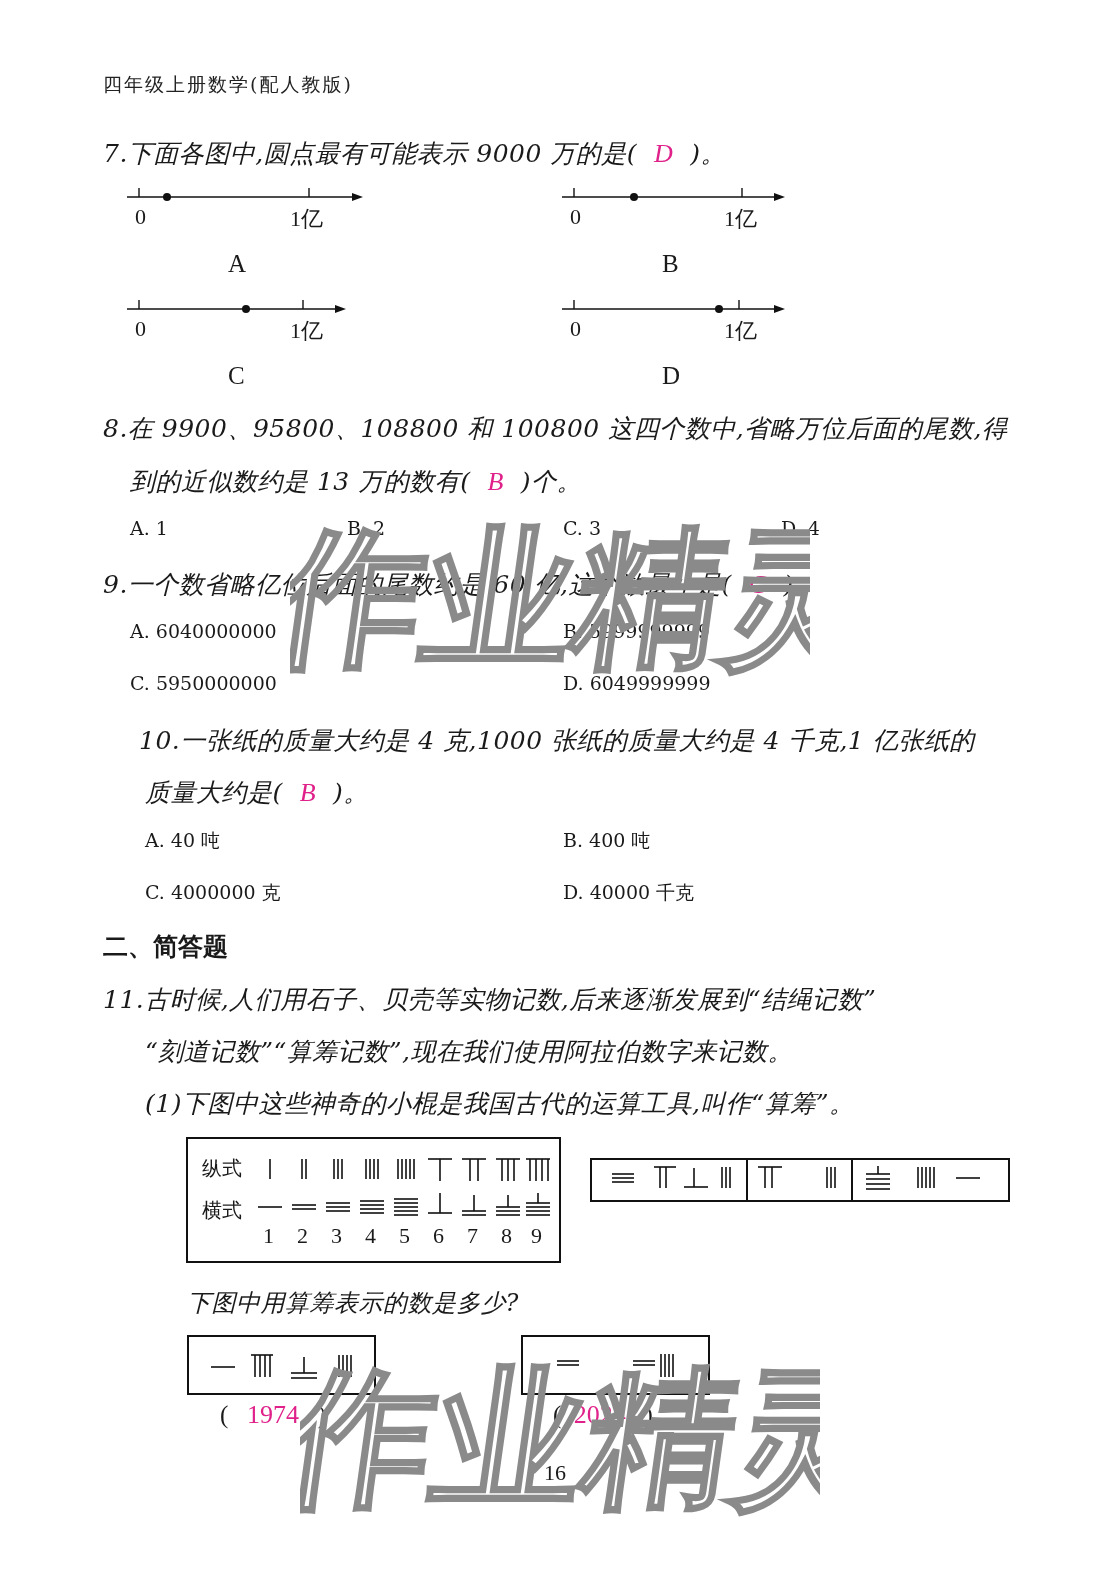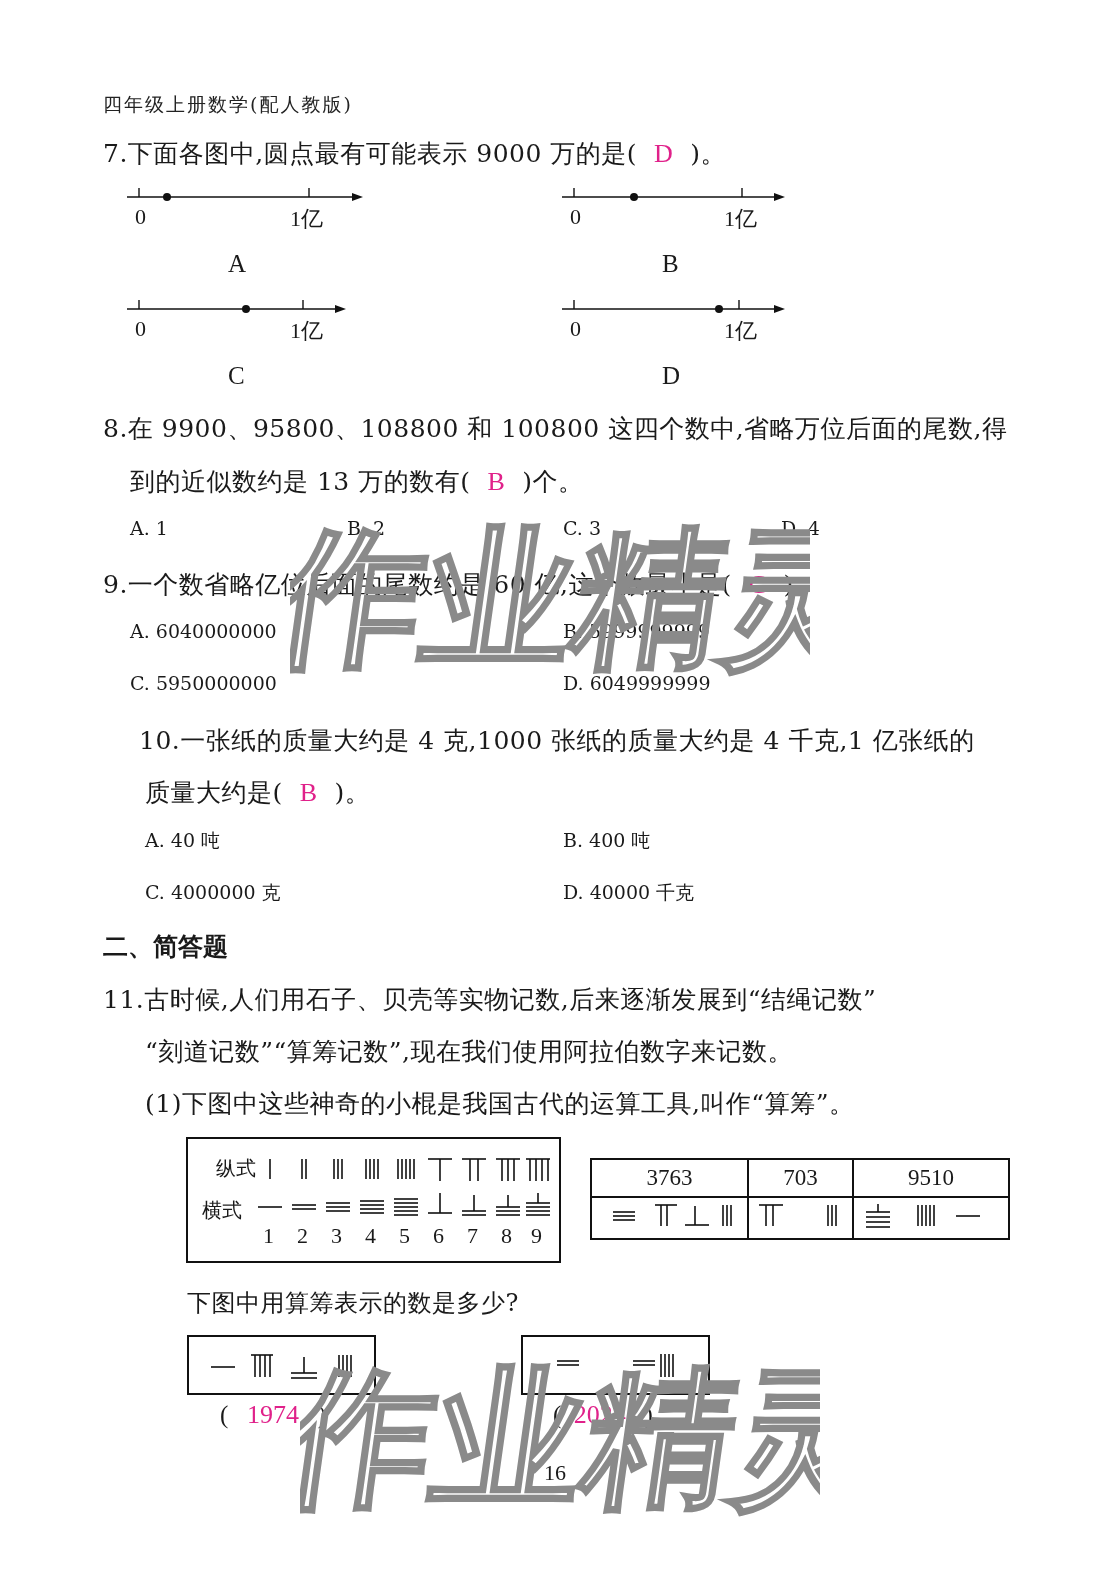--- a/index.html
+++ b/index.html
@@ -2,22 +2,22 @@
 <html><head>
 <meta charset="utf-8">
 <style>
   html, body { margin: 0; padding: 0; background: #ffffff; }
   body {
     width: 1116px; height: 1576px; position: relative; overflow: hidden;
     font-family: "DejaVu Serif", "Liberation Serif", serif;
     color: #1a1a1a;
   }
   .abs { position: absolute; white-space: nowrap; }
-  .header { left: 103px; top: 92px; font-size: 19px; letter-spacing: 2px; color: #222; }
-  .q { font-size: 25px; letter-spacing: 0.5px; }
+  .header { left: 103px; top: 72px; font-size: 19px; letter-spacing: 2px; color: #222; }
+  .q { font-size: 25px; letter-spacing: 0.5px; font-style: italic; }
   .ans { color: #e0218a; font-family: "Liberation Serif", serif; font-size: 26px; }
   .opt { font-size: 19px; }
   .section-title { font-family: "DejaVu Sans", sans-serif; font-weight: bold; font-size: 25px; }
   .numline { position: absolute; }
   .numline svg { display: block; }
   .nl-label { font-family: "Liberation Serif", serif; font-size: 22px; }
   .nl-letter { font-family: "Liberation Serif", serif; font-size: 25px; }
   .box { position: absolute; border: 2px solid #111; box-sizing: border-box; }
   .rod-table { position: absolute; border-collapse: collapse; }
   .rod-table td { border: 2px solid #111; text-align: center; font-family: "Liberation Serif", serif; font-size: 23px; padding: 0; }
@@ -119,21 +119,21 @@
 
 <div class="abs section-title" style="left:103px; top:930px;">二、简答题</div>
 
 <div class="abs q" style="left:103px; top:983px;">
   <span>11.</span><span>古时候,人们用石子、贝壳等实物记数,后来逐渐发展到“结绳记数”</span>
 </div>
 <div class="abs q" style="left:145px; top:1035px;">“刻道记数”“算筹记数”,现在我们使用阿拉伯数字来记数。</div>
 <div class="abs q" style="left:145px; top:1087px;">(1)下图中这些神奇的小棍是我国古代的运算工具,叫作“算筹”。</div>
 
 <div class="box" style="left:186px; top:1137px; width:375px; height:126px;">
-  <div class="abs sub-row" style="left:14px; top:16px;margin-left:14px;">纵式</div>
+  <div class="abs sub-row" style="left:14px; top:16px;">纵式</div>
   <div class="abs sub-row" style="left:14px; top:58px;">横式</div>
   <svg class="abs" style="left:70px; top:14px;" width="300" height="76">
     <g stroke="#111" stroke-width="1.6">
 
       <line x1="12" y1="6" x2="12" y2="26"></line>
       <line x1="44" y1="6" x2="44" y2="26"></line>
         <line x1="48" y1="6" x2="48" y2="26"></line>
       <line x1="76" y1="6" x2="76" y2="26"></line>
         <line x1="80" y1="6" x2="80" y2="26"></line>
         <line x1="84" y1="6" x2="84" y2="26"></line>
@@ -198,25 +198,20 @@
   <div class="abs digit" style="left:177px; top:84px;">4</div>
   <div class="abs digit" style="left:211px; top:84px;">5</div>
   <div class="abs digit" style="left:245px; top:84px;">6</div>
   <div class="abs digit" style="left:279px; top:84px;">7</div>
   <div class="abs digit" style="left:313px; top:84px;">8</div>
   <div class="abs digit" style="left:343px; top:84px;">9</div>
 </div>
 
 <table class="rod-table" style="left:590px; top:1158px; width:420px;">
   <tbody>
-      <tr style="height:38px;">
-    <td style="width:155px;">3763</td>
-    <td style="width:103px;">703</td>
-    <td>9510</td>
-  </tr>
   <tr style="height:42px;">
     <td>
       <svg width="150" height="30">
         <g stroke="#111" stroke-width="1.6">
           <line x1="18" y1="12" x2="40" y2="12"></line>
               <line x1="18" y1="16" x2="40" y2="16"></line>
               <line x1="18" y1="20" x2="40" y2="20"></line>
           <line x1="60" y1="5" x2="82" y2="5"></line>
               <line x1="66" y1="5" x2="66" y2="26"></line>
               <line x1="72" y1="5" x2="72" y2="26"></line>

